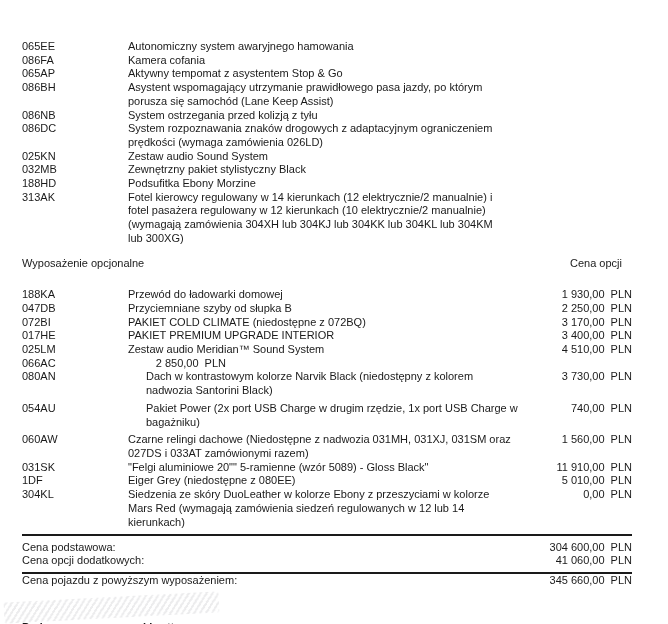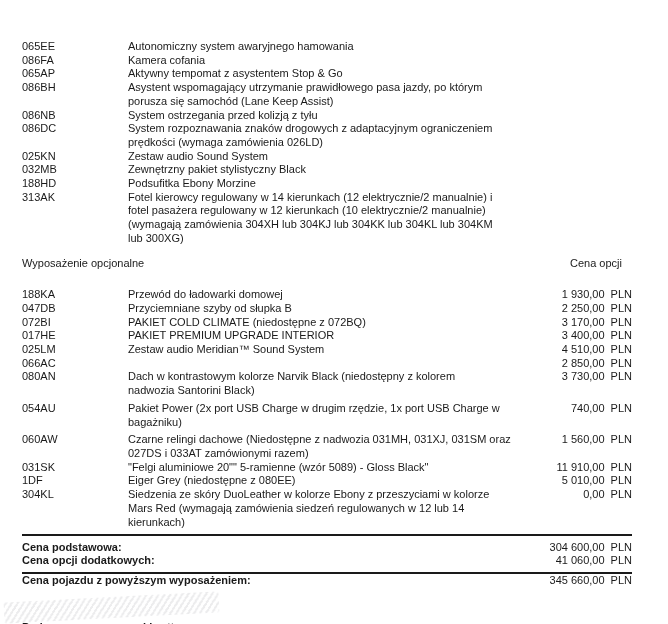--- a/index.html
+++ b/index.html
@@ -2,37 +2,37 @@
 <html><head>
 <meta charset="utf-8">
 <style>
   html, body { margin:0; padding:0; }
   body {
     width:668px; height:624px; background:#ffffff;
     font-family:"Liberation Sans","DejaVu Sans",sans-serif;
     font-size:11px; color:#1a1a1a; position:relative; overflow:hidden;
   }
   .page { padding:40px 36px 0 22px; }
-  .row { display:flex; align-items:flex-start; line-height:13.7px;justify-content:space-between; }
+  .row { display:flex; align-items:flex-start; line-height:13.7px; }
   .code { flex:none; width:106px; }
   .desc { flex:1 1 0; min-width:0; white-space:pre; }
   .price { flex:none; width:98px; display:flex; white-space:nowrap; }
   .amount { flex:1; text-align:right; }
   .cur { flex:none; margin-left:6px; }
   #std-rows .row:nth-child(4) { }
-  #opt-rows .row:nth-child(7), #opt-rows .row:nth-child(8) { margin-bottom:4px; }
+  #opt-rows .row:nth-child(7), #opt-rows .row:nth-child(8) { margin-bottom:4px;gap:18px; }
   .opt-header { display:flex; align-items:flex-start; line-height:13.7px;
     font-weight:normal; margin-top:11px; margin-bottom:18px; }
   .opt-header .price-head { flex:none; width:98px; text-align:right; padding-right:10px; }
   .opt-header .title { flex:1; }
   .rule { height:1.5px; background:#1a1a1a; }
   .rule1 { margin-top:5px; }
   .rule2 { margin-top:4px; }
   .summary-block { margin-top:5px; }
-  .summary-row .label { flex:1 1 0;font-weight:bold; }
+  .summary-row .label { flex:1 1 0; }
   .total-row { margin-top:0; }
   .footnote { font-weight:bold; line-height:13.7px;margin-top:34px; }
   .watermark {
     position:absolute; left:4px; top:597px; width:215px; height:21px;
     transform:rotate(-3deg);
     background:repeating-linear-gradient(-55deg,
       rgba(120,120,130,0.20) 0 2px, rgba(120,120,130,0.0) 2px 5px);
     filter:blur(0.6px); opacity:0.7; border-radius:3px;
     pointer-events:none;
   }

